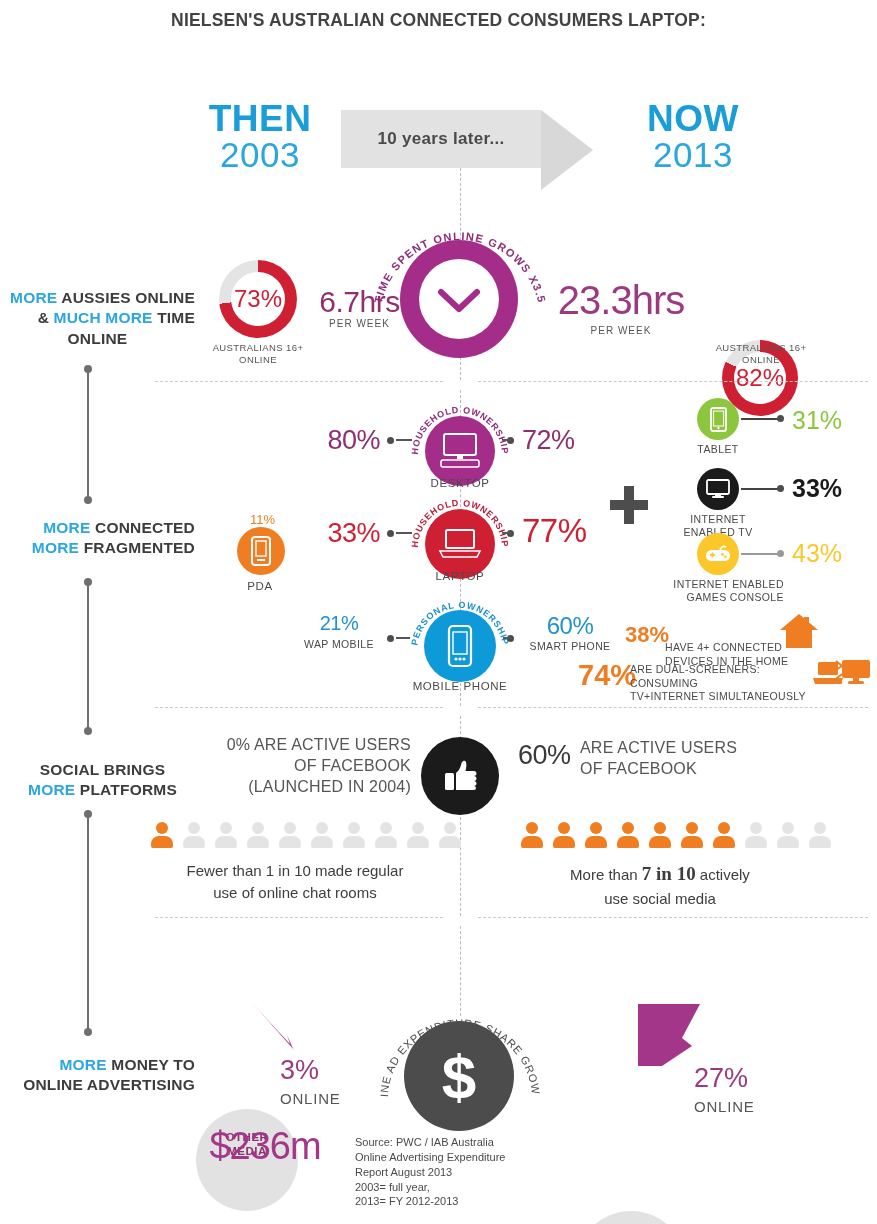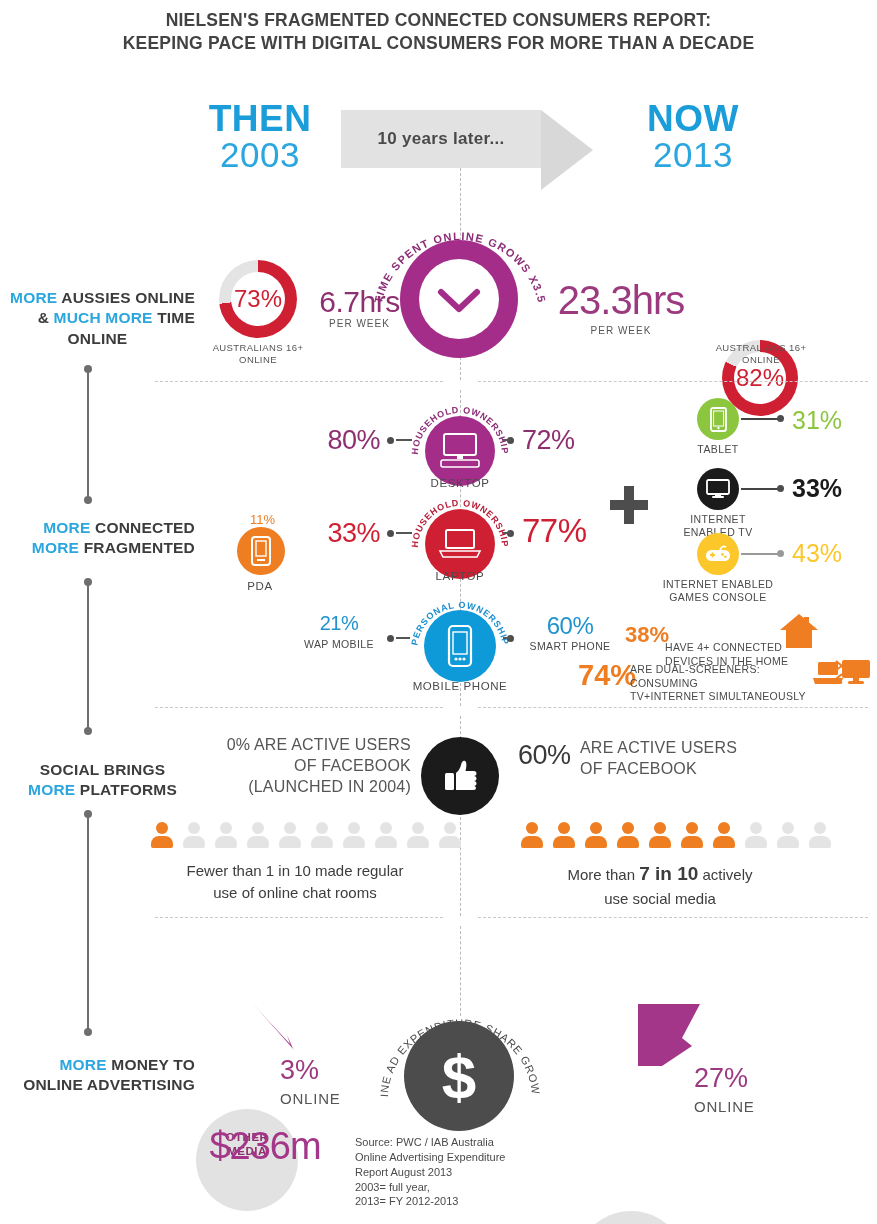--- a/index.html
+++ b/index.html
@@ -135,21 +135,21 @@
     position: absolute; left: 50%; top: 0; transform: translateX(-50%);
     width: 12px; height: 12px; border-radius: 50%;
   }
   .person .body {
     position: absolute; left: 50%; bottom: 1px; transform: translateX(-50%);
     width: 22px; height: 12px; border-radius: 8px 8px 2px 2px;
   }
   .caption-hand {
     font-size: 15px; color: #3d3d3d; text-align: center; line-height: 1.45;
   }
-  .caption-hand b { font-size: 19px; }
+  .caption-hand b { font-size: 19px; font-family: Liberation Serif, serif; }
 
   
   .pie-other {
     border-radius: 50%; background: #e2e2e2; position: relative;
   }
   .other-media-lbl {
     position: absolute; font-size: 11.5px; font-weight: bold; color: #8e3070;
     letter-spacing: .5px; line-height: 1.2; text-align: center;
   }
   .money { font-size: 38px; color: #a4368a; letter-spacing: -1px; }
@@ -162,22 +162,21 @@
   }
   .src-note {
     font-size: 11px; color: #4a4a4a; line-height: 1.35;
   }
 </style>
 </head>
 <body>
 
 <div id="page">
 
-  <div class="abs title-line" style="top:10px;left:0;">NIELSEN'S FRAGMENTED CONNECTED CONSUMERS REPORT:</div>
-  <div class="abs title-line" style="top:33px;left:0;">KEEPING PACE WITH DIGITAL CONSUMERS FOR MORE THAN A DECADE</div>
+  <div class="abs title-line" style="top:10px;left:0;">NIELSEN'S AUSTRALIAN CONNECTED CONSUMERS LAPTOP:</div>
 
   <div class="abs arrow-band" style="top:110px;left:341px;width:200px;"></div>
   <div class="abs arrow-head" style="top:110px;left:541px;"></div>
   <div class="abs arrow-text" style="top:110px;left:341px;width:200px;text-align:center;">10 years later...</div>
 
   <div class="abs then-now-word" style="top:100px;left:195px;width:130px;">THEN</div>
   <div class="abs then-now-year" style="top:137px;left:195px;width:130px;">2003</div>
 
   <div class="abs then-now-word" style="top:100px;left:628px;width:130px;">NOW</div>
   <div class="abs then-now-year" style="top:137px;left:628px;width:130px;">2013</div>
@@ -374,21 +373,21 @@
       <rect x="5" y="9" width="5" height="1.8" fill="#fbc72b"></rect>
       <rect x="6.6" y="7.4" width="1.8" height="5" fill="#fbc72b"></rect>
       <circle cx="17.5" cy="9.4" r="1.3" fill="#fbc72b"></circle>
       <circle cx="20.3" cy="11.8" r="1.3" fill="#fbc72b"></circle>
       <path d="M15 5 Q17 0 21 2" stroke="#fff" stroke-width="1.8" fill="none"></path>
     </svg>
   </div>
   <div class="abs leader" style="top:553px;left:741px;width:40px;height:2px;background:#999;"></div>
   <div class="abs leader-dot" style="top:550px;left:777px;background:#999;"></div>
   <div class="abs side-pct" style="top:539px;left:792px;color:#fbc72b;">43%</div>
-  <div class="abs side-label" style="top:578px;left:652px;width:132px;text-align:center;">
+  <div class="abs side-label" style="top:578px;left:652px;width:132px;text-align:right;">
     <span>INTERNET ENABLED</span><br>
     <span>GAMES CONSOLE</span>
   </div>
 
   <div class="abs orange-stat-num" style="top:622px;left:625px;">38%</div>
   <div class="abs orange-stat-txt" style="top:621px;left:665px;width:130px;margin-top:20px;">
     <span>HAVE 4+ CONNECTED</span><br>
     <span>DEVICES IN THE HOME</span>
   </div>
   <svg class="abs" style="top:612px;left:778px;" width="42" height="38" viewBox="0 0 42 38">

